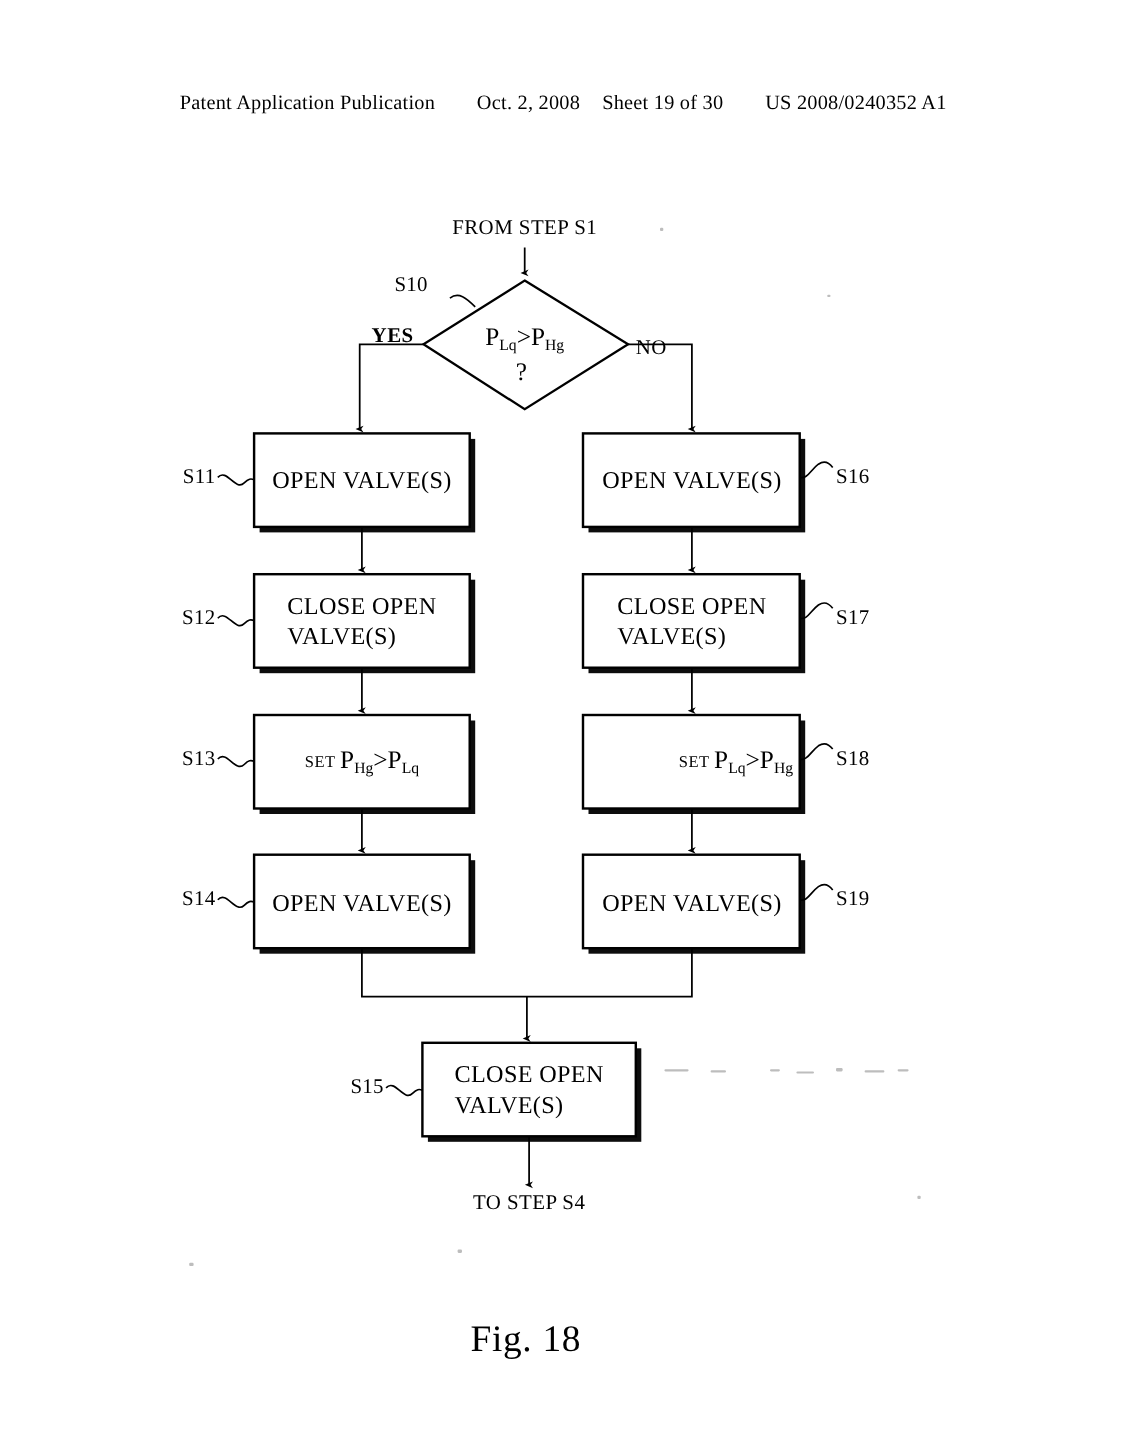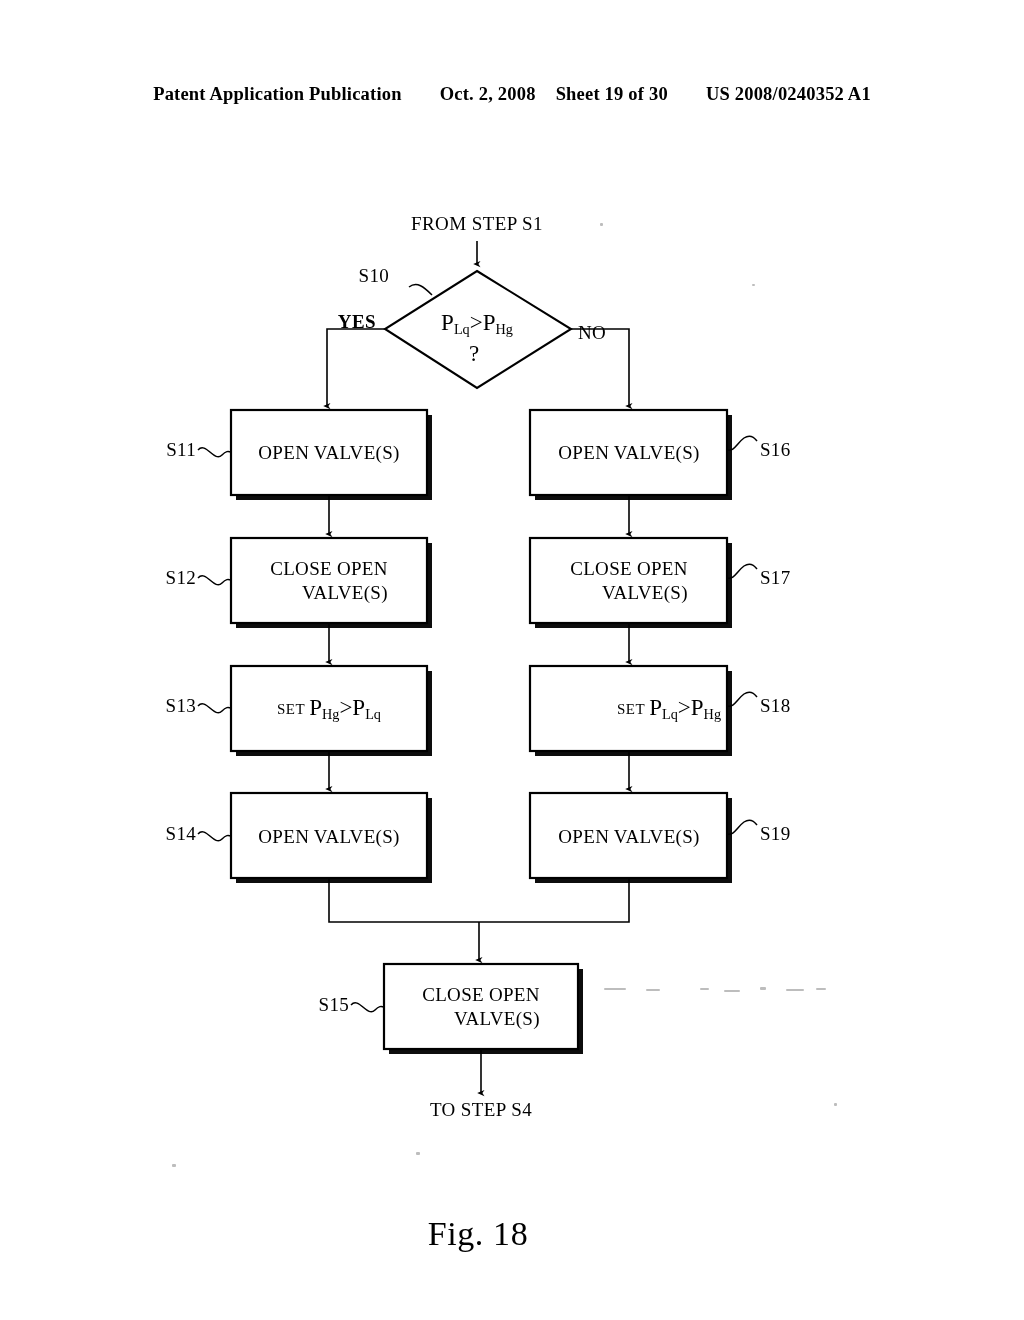--- a/index.html
+++ b/index.html
@@ -17,57 +17,57 @@
   }
 
   
   #page-header {
     position: absolute;
     left: 0; top: 84px;
     width: 1024px;
     display: flex;
     justify-content: center;
     align-items: baseline;
-    font-weight: bold;
+    font-weight: normal;
     font-size: 18.5px;
     letter-spacing: 0.2px;
     white-space: nowrap;
   }
   #page-header .hdr-pub   { margin-right: 38px; }
   #page-header .hdr-date  { margin-right: 20px; }
   #page-header .hdr-sheet { margin-right: 38px; }
   #page-header .hdr-pubno { }
 
   
   #figure-canvas {
     position: absolute;
-    left: 0; top: 16px;
+    left: 0; top: 0;
     width: 1024px;
     height: 1264px;
     border-radius: 17px;
   }
   #figure-svg { position: absolute; left:0; top:0; }
 
   
   .fig-text {
     position: absolute;
     white-space: nowrap;
     font-family: "Liberation Serif", "DejaVu Serif", serif;
     color: #000;
   }
 
   .terminal-label {
     font-size: 19px;
     letter-spacing: 0.4px;
   }
 
   .box-label {
-    font-size: 19px;
+    font-size: 22px;
     letter-spacing: 0.3px;
-    text-align: right;
+    text-align: left;
     line-height: 1.28;
   }
 
   .branch-label {
     font-size: 19px;
     letter-spacing: 0.4px;
   }
 
   .step-id {
     font-size: 19px;

